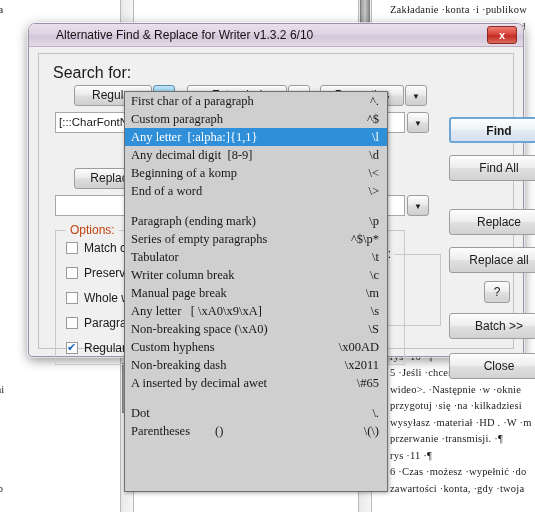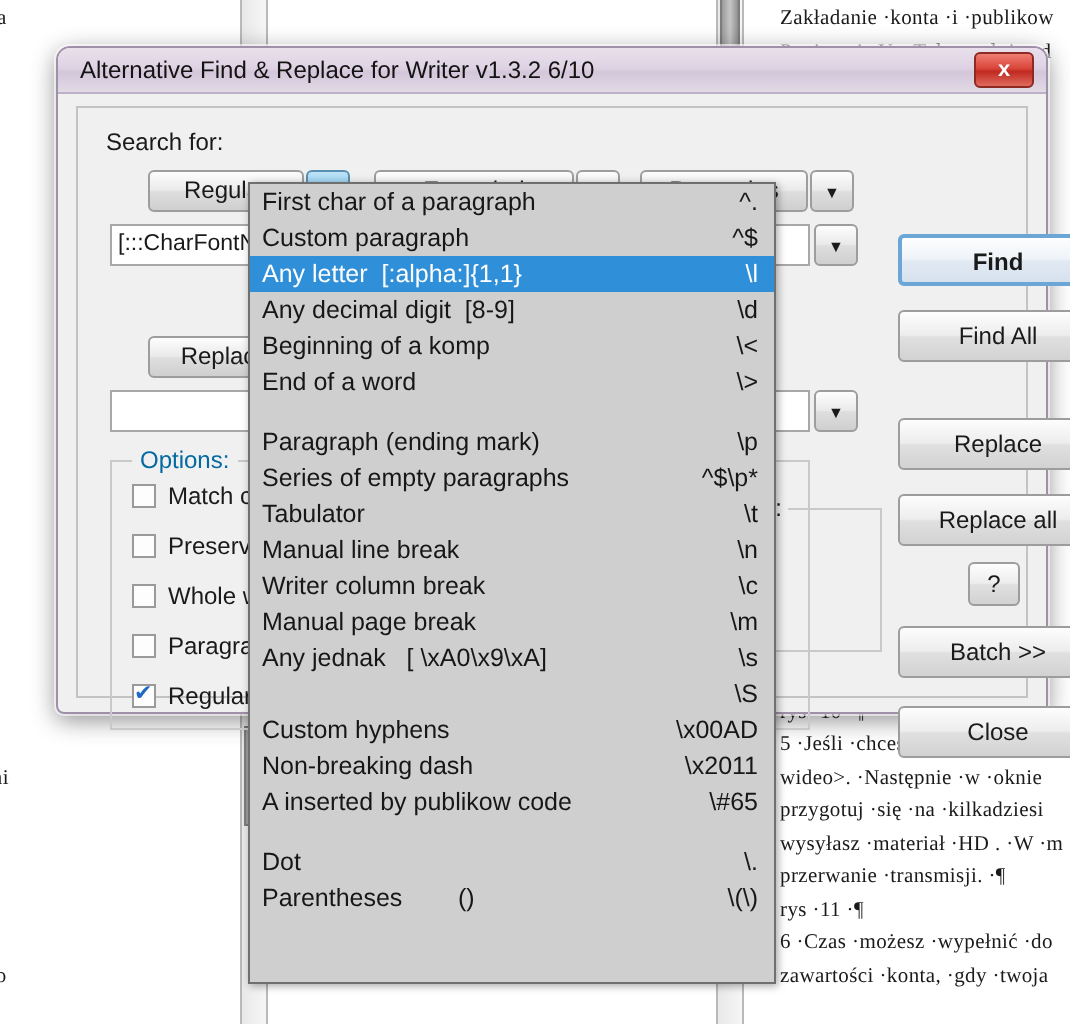--- a/index.html
+++ b/index.html
@@ -46,39 +46,39 @@
     box-shadow:0 3px 12px rgba(0,0,0,.45);
     outline:1px solid rgba(255,255,255,.6);
   }
   #titlebar {
     height:23px; border-radius:6px 6px 0 0;
     background:linear-gradient(to bottom,#e9e0ec 0%,#ded3e3 45%,#d3c6da 55%,#e2dae6 100%);
     border-bottom:1px solid #bfb0c7;
     position:relative;
   }
   #title-text {
-    position:absolute; left:11px; top:4px; font-size:12px; color:#131313;
+    position:absolute; left:27px; top:4px; font-size:12px; color:#131313;
     white-space:nowrap;
   }
   #close-btn {
     position:absolute; right:6px; top:2px; width:30px; height:18px;
     border-radius:3px; border:1px solid #8d2a24;
     background:linear-gradient(to bottom,#ef7e72 0%,#d9453a 45%,#c02a20 55%,#e06a5e 100%);
     color:#fff; font-size:11px; font-weight:bold; text-align:center;
     line-height:16px; cursor:pointer;
   }
   #dialog-body { position:absolute; left:0; right:0; top:23px; bottom:0; }
 
   
   #panel {
     position:absolute; left:9px; top:6px; right:9px; bottom:7px;
     background:#f0f0f0; border:1px solid #c3c3c3;
   }
 
-  .lbl { position:absolute; font-size:12px; color:#1a1a1a; white-space:nowrap; }
+  .lbl { position:absolute; font-size:16px; color:#1a1a1a; white-space:nowrap; }
   #search-label  { left:14px; top:10px; }
 
   .btn {
     position:absolute; background:linear-gradient(to bottom,#fdfdfd,#eaeaea 48%,#dedede 52%,#cfcfcf);
     border:1px solid #9d9d9d; border-radius:3px;
     font-size:12px; color:#1a1a1a; text-align:center; cursor:pointer;
     font-family:"Liberation Sans", sans-serif;
   }
   .btn.arrow { width:22px; }
   .arrow-glyph { font-size:8px; line-height:inherit; }
@@ -104,21 +104,21 @@
   #replace-field   { left:16px; top:141px; width:350px; height:21px; }
   #arr-replace     { left:368px; top:141px; height:21px; line-height:19px; }
 
   
   #options-box {
     position:absolute; left:16px; top:176px; width:350px; height:135px;
     border:1px solid #c9c9c9;
   }
   #options-legend {
     position:absolute; left:10px; top:-8px; background:#f0f0f0;
-    padding:0 4px; font-size:12px; color:#0369a1;
+    padding:0 4px; font-size:12px; color:#c2410c;
   }
   .cbrow { position:absolute; left:10px; font-size:12px; color:#1a1a1a; white-space:nowrap; }
   .cbbox {
     display:inline-block; width:12px; height:12px; background:#fdfdfd;
     border:1px solid #9a9a9a; vertical-align:-2px; margin-right:6px;
     position:relative;
   }
   .cbbox.checked::after {
     content:"\2714"; position:absolute; left:0px; top:-3px;
     font-size:11px; color:#1c68c4; line-height:14px;
@@ -148,21 +148,21 @@
 
   
   #dropdown {
     position:absolute; left:124px; top:91px; width:264px; height:401px;
     background:#cfcfcf; border:1px solid #6f6f6f;
     overflow:hidden; z-index:30;
     box-shadow:1px 1px 4px rgba(0,0,0,.35);
   }
   .dd-item {
     position:relative; height:18px; line-height:18px;
-    font-family:Liberation Sans, sans-serif; font-size:12.5px; color:#171717;
+    font-family:Liberation Serif, serif; font-size:12.5px; color:#171717;
     padding:0 4px 0 6px; white-space:pre;
   }
   .dd-item.sel { background:#2f8fd8; color:#ffffff; }
   .dd-item .code { position:absolute; right:8px; top:0; }
   .dd-item.spacer { height:12px; }
 </style>
 </head>
 <body>
 
 <div id="bg">
@@ -300,24 +300,23 @@
     <div class="dd-item"><span>First char of a paragraph</span><span class="code">^.</span></div>
     <div class="dd-item"><span>Custom paragraph</span><span class="code">^$</span></div>
     <div class="dd-item sel"><span>Any letter  [:alpha:]{1,1}</span><span class="code">\l</span></div>
     <div class="dd-item"><span>Any decimal digit  [8-9]</span><span class="code">\d</span></div>
     <div class="dd-item"><span>Beginning of a komp</span><span class="code">\&lt;</span></div>
     <div class="dd-item"><span>End of a word</span><span class="code">\&gt;</span></div>
     <div class="dd-item spacer"></div>
     <div class="dd-item"><span>Paragraph (ending mark)</span><span class="code">\p</span></div>
     <div class="dd-item"><span>Series of empty paragraphs</span><span class="code">^$\p*</span></div>
     <div class="dd-item"><span>Tabulator</span><span class="code">\t</span></div>
-    <div class="dd-item"><span>Manual line break</span><span class="code">\n</span></div>
     <div class="dd-item"><span>Writer column break</span><span class="code">\c</span></div>
     <div class="dd-item"><span>Manual page break</span><span class="code">\m</span></div>
-    <div class="dd-item"><span>Any jednak   [ \xA0\x9\xA]</span><span class="code">\s</span></div>
-    <div class="dd-item"><span class="code">\S</span></div>
+    <div class="dd-item"><span>Any letter   [ \xA0\x9\xA]</span><span class="code">\s</span></div>
+    <div class="dd-item"><span>Non-breaking space (\xA0)</span><span class="code">\S</span></div>
     <div class="dd-item"><span>Custom hyphens</span><span class="code">\x00AD</span></div>
     <div class="dd-item"><span>Non-breaking dash</span><span class="code">\x2011</span></div>
-    <div class="dd-item"><span>A inserted by publikow code</span><span class="code">\#65</span></div>
+    <div class="dd-item"><span>A inserted by decimal awet</span><span class="code">\#65</span></div>
     <div class="dd-item spacer"></div>
     <div class="dd-item"><span>Dot</span><span class="code">\.</span></div>
     <div class="dd-item"><span>Parentheses        ()</span><span class="code">\(\)</span></div>
   </div>
 
 </body></html>

